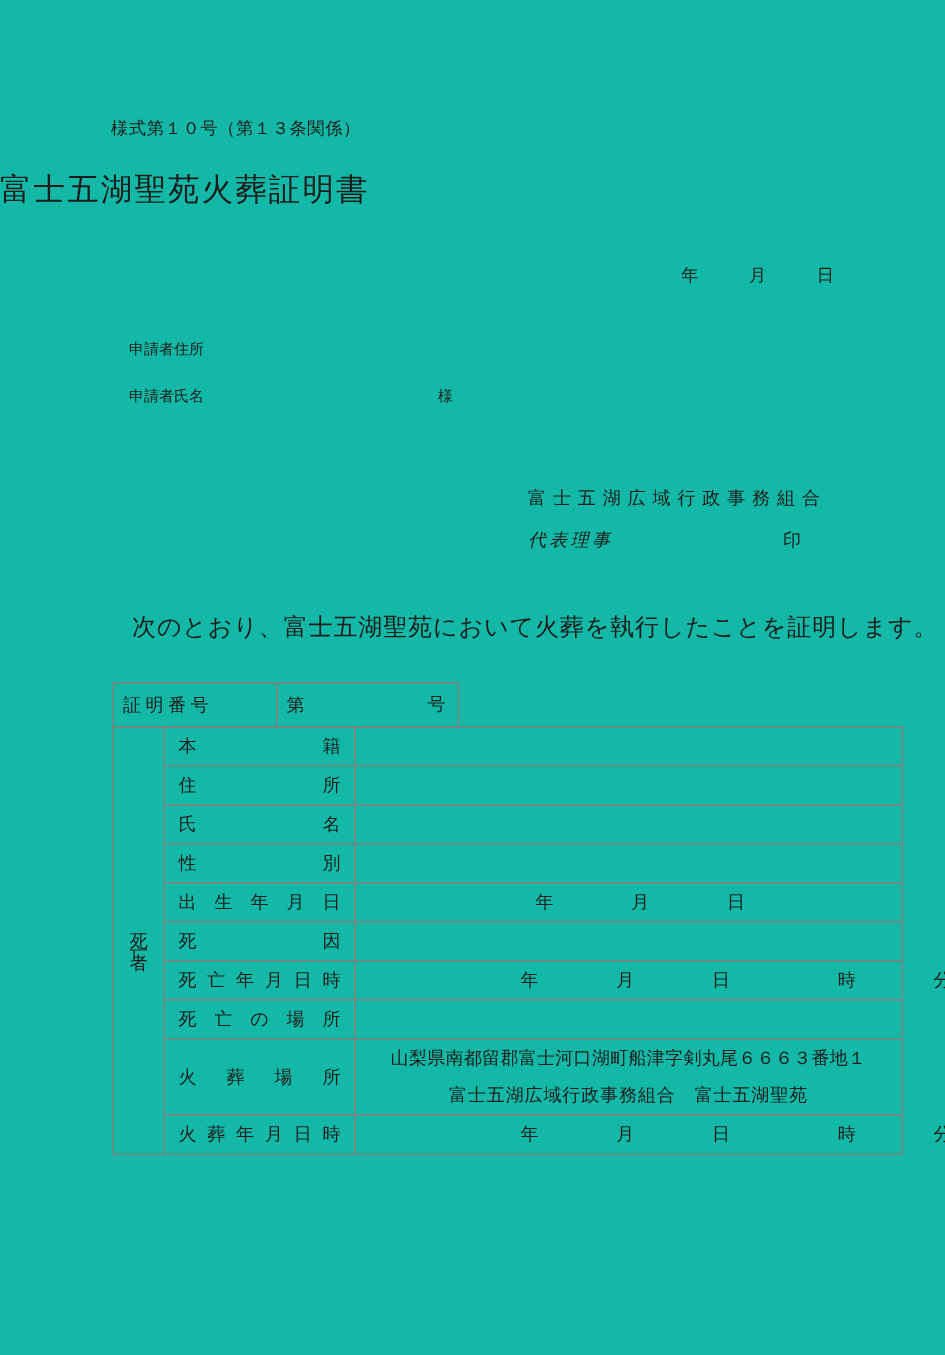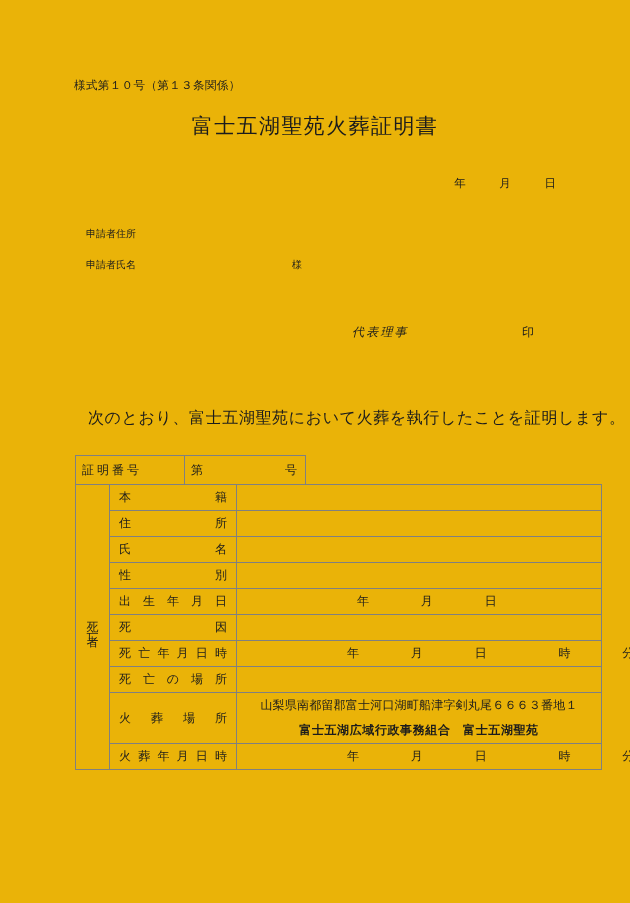--- a/index.html
+++ b/index.html
@@ -12,40 +12,40 @@
     width: 630px;
     height: 903px;
     position: relative;
     font-family: "DejaVu Serif", "Liberation Serif", serif;
     color: #1c1c1c;
     -webkit-font-smoothing: antialiased;
   }
   .page {
     position: absolute;
     inset: 0;
-    background: #eab308;
+    background: #14b8a6;
   }
 
   
   .form-no {
     position: absolute;
     left: 74px;
     top: 78px;
     font-size: 11.5px;
     letter-spacing: 0.4px;
     white-space: nowrap;
   }
 
   
   .doc-title {
     position: absolute;
     left: 0;
     right: 0;
     top: 112px;
-    text-align: center;
+    text-align: left;
     font-size: 21px;
     letter-spacing: 1.4px;
     white-space: nowrap;
   }
 
   
   .date-line {
     position: absolute;
     left: 0;
     top: 176px;
@@ -185,21 +185,21 @@
   .detail .value .dt .u.d { margin-left: 48px; }
   .detail .value .dt .u.h { margin-left: 68px; }
   .detail .value .dt .u.mi { margin-left: 48px; }
   .detail .value .dt.birth .u.y { margin-left: 120px; }
   .detail .value .place {
     display: block;
     text-align: center;
     line-height: 25px;
     letter-spacing: 0.2px;
   }
-  .detail .value .place.l2 { letter-spacing: 0.6px; font-weight: bold; }
+  .detail .value .place.l2 { letter-spacing: 0.6px; }
 </style>
 </head>
 <body>
 
 <div class="page">
 
   <div class="form-no">様式第１０号（第１３条関係）</div>
 
   <div class="doc-title">富士五湖聖苑火葬証明書</div>
 
@@ -213,20 +213,21 @@
     <div class="row">
       <span class="label">申請者住所</span>
     </div>
     <div class="row">
       <span class="label">申請者氏名</span>
       <span class="honorific">様</span>
     </div>
   </div>
 
   <div class="issuer">
+    <div class="org">富士五湖広域行政事務組合</div>
     <div class="row2">
       <span class="title">代表理事</span>
       <span class="seal">印</span>
     </div>
   </div>
 
   <div class="statement">次のとおり、富士五湖聖苑において火葬を執行したことを証明します。</div>
 
   <table class="cert-head">
     <tbody>

